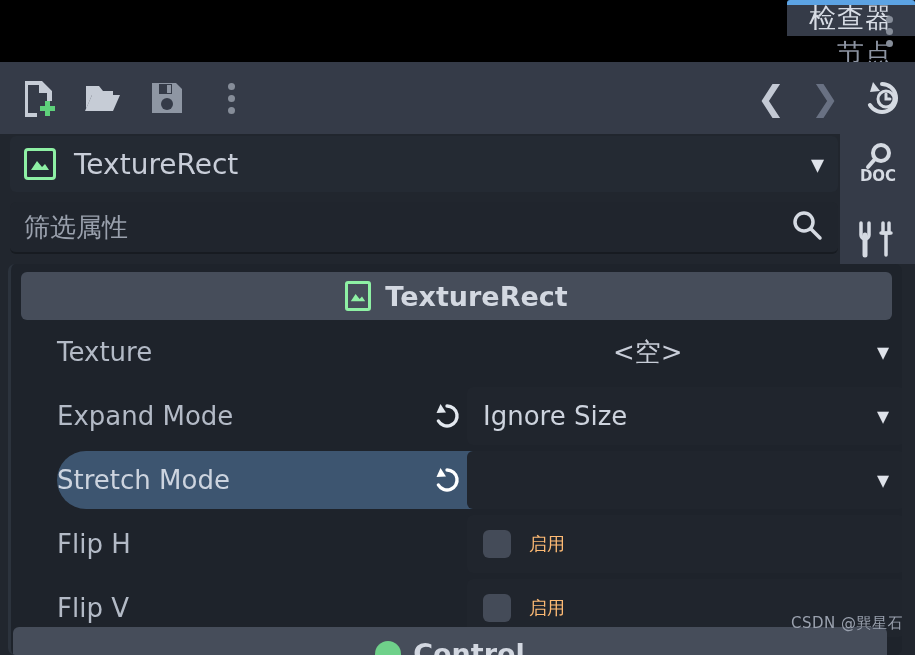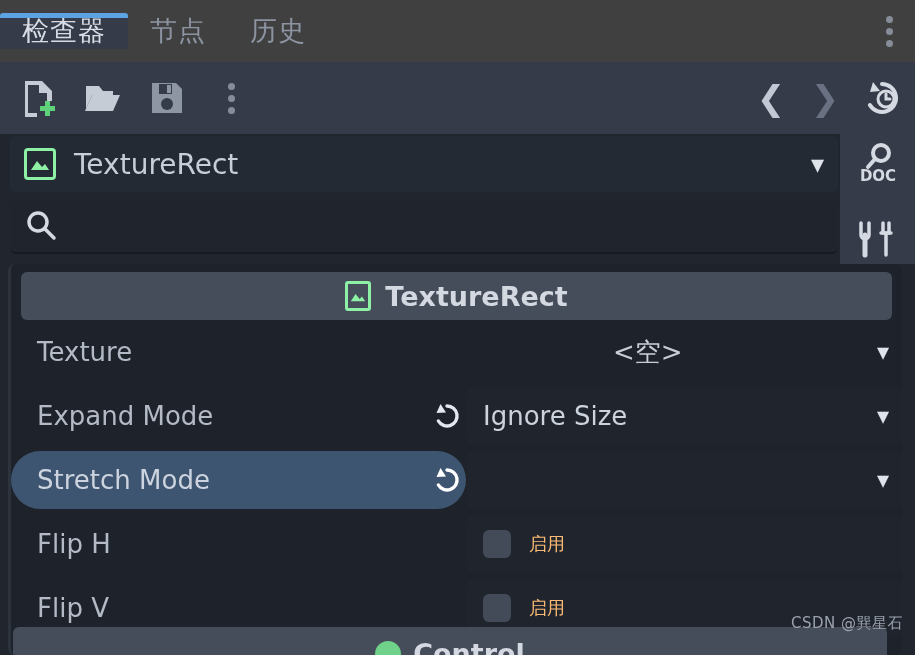--- a/index.html
+++ b/index.html
@@ -12,23 +12,24 @@
   #app {
     position: relative;
     width: 915px; height: 655px;
     background: #21262e;
   }
 
   
   .tabbar {
     position: absolute; top: 0; left: 0;
     width: 915px; height: 62px;
-    background: #404040;
+    background: #000000;
     display: flex;
-    align-items: center;
+    align-items: flex-end;
+    flex-direction: column;
   }
   .tab {
     position: relative;
     display: flex; align-items: center; justify-content: center;
     padding: 0 22px;
     font-size: 27px;
     color: #8c93a1;
     cursor: pointer;
     letter-spacing: 1px;
   }
@@ -168,24 +169,24 @@
 
   .prow {
     position: relative;
     height: 64px;
     display: flex; align-items: center;
   }
   .plabel {
     width: 455px;
     height: 58px;
     display: flex; align-items: center;
-    padding-left: 26px;
     font-size: 26px;
     color: #b3bac6;
     border-radius: 5px;
+    margin-left: 46px;
   }
   .prow.sel .plabel {
     background: #3d5570;
     color: #cdd4df;
     border-radius: 29px;
   }
   .revert {
     position: absolute; left: 418px;
     width: 36px; height: 36px;
     display: flex; align-items: center; justify-content: center;
@@ -353,20 +354,21 @@
     <div class="node-icon-box">
       <svg width="20" height="16" viewBox="0 0 20 16">
         <path d="M1 14 l6 -9 l5 6 l3 -3 l4 6 z" fill="#8ef0a4"></path>
       </svg>
     </div>
     <div class="node-name">TextureRect</div>
     <div class="nodebar-chev">▾</div>
   </div>
 
   <div class="filterbar">
+    <div class="filter-text">筛选属性</div>
     <div>
       <svg width="34" height="34" viewBox="0 0 34 34">
         <circle cx="14" cy="14" r="9" fill="none" stroke="#d5dae2" stroke-width="3.5"></circle>
         <path d="M21 21 l9 9" stroke="#d5dae2" stroke-width="3.5" stroke-linecap="round"></path>
       </svg>
     </div>
   </div>
 
   <div class="panel">
 

